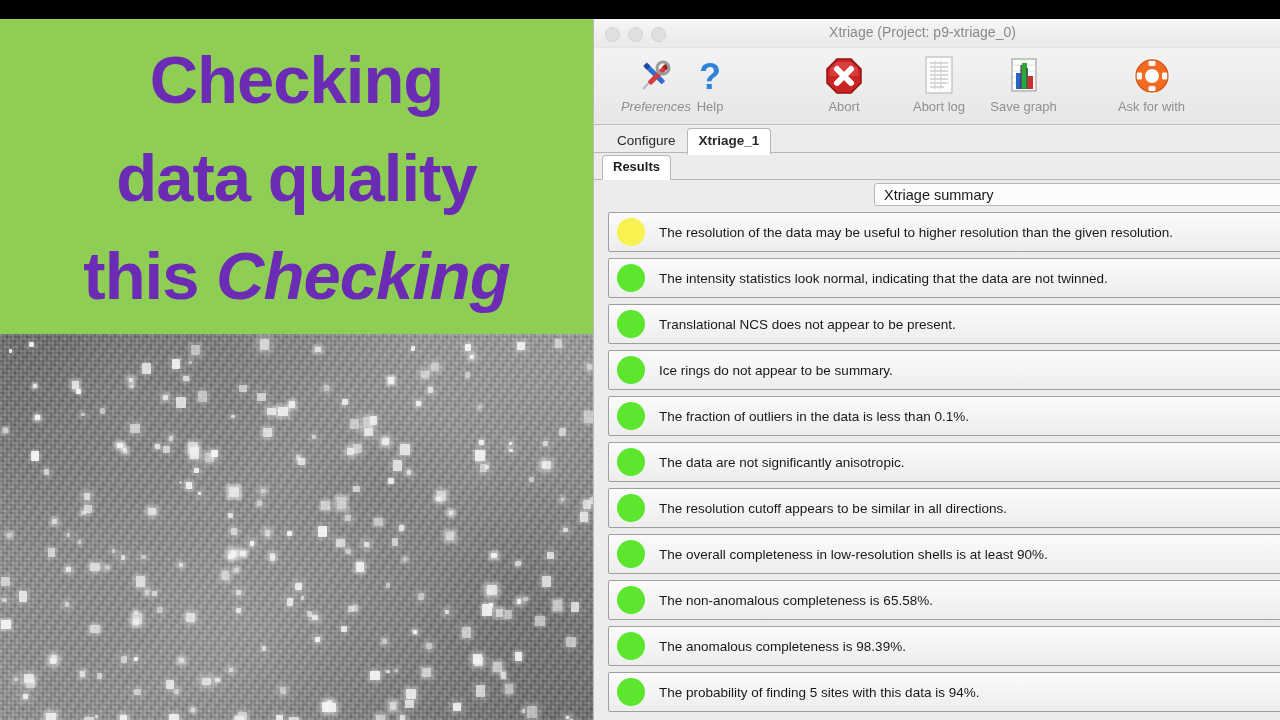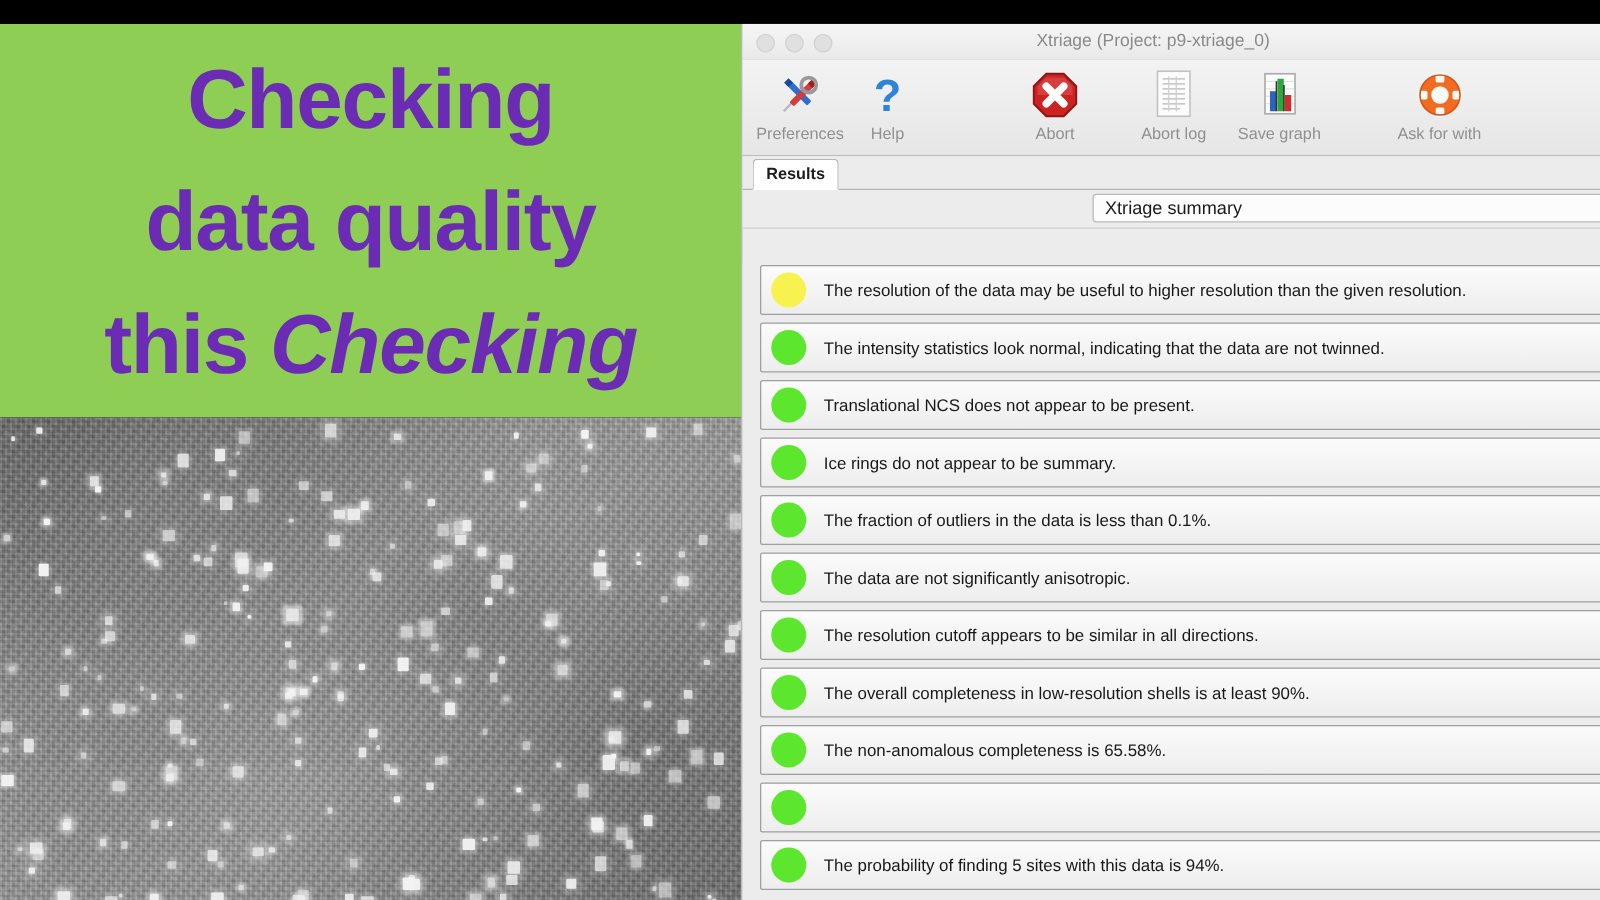--- a/index.html
+++ b/index.html
@@ -571,21 +571,21 @@
       <div id="traffic-lights">
         <div class="light"></div>
         <div class="light"></div>
         <div class="light"></div>
       </div>
       <div id="window-title">Xtriage (Project: p9-xtriage_0)</div>
     </div>
 
     <div id="toolbar">
 
-      <div class="tb-item" style="left:0;">
+      <div class="tb-item" style="left:16px;font-style:italic;">
         <div class="tb-icon">
           <svg width="40" height="40" viewBox="0 0 40 40">
             <line x1="7" y1="33" x2="30" y2="9" stroke="#b9b9b9" stroke-width="2"></line>
             <g transform="rotate(-45 20 20)">
               <rect x="18" y="6" width="5" height="24" fill="#2f6fd0" rx="1"></rect>
               <rect x="18" y="4" width="5" height="5" fill="#1a4a99"></rect>
             </g>
             <g transform="rotate(45 20 20)">
               <rect x="18" y="6" width="5" height="24" fill="#d13c3c" rx="1"></rect>
               <rect x="18" y="4" width="5" height="5" fill="#9e1f1f"></rect>
@@ -671,20 +671,23 @@
               <rect x="31" y="17.5" width="8" height="7" rx="1.5"></rect>
             </g>
             <circle cx="21" cy="21" r="16" fill="none" stroke="#d4571a" stroke-width="1.3"></circle>
           </svg>
         </div>
         <div class="tb-label">Ask for with</div>
       </div>
 
     </div>
 
+    <div id="tabbar">
+      <span class="tab">Configure</span><span class="tab active">Xtriage_1</span>
+    </div>
 
     <div id="subtabbar">
       <span class="subtab">Results</span>
     </div>
 
     <div id="selector-strip">
       <div id="summary-select">Xtriage summary</div>
     </div>
 
     <div id="results-list">
@@ -719,20 +722,21 @@
         <div class="result-row">
           <div class="status-dot" style="background: rgb(92, 231, 46);"></div>
           <div class="result-text">The overall completeness in low-resolution shells is at least 90%.</div>
         </div>
         <div class="result-row">
           <div class="status-dot" style="background: rgb(92, 231, 46);"></div>
           <div class="result-text">The non-anomalous completeness is 65.58%.</div>
         </div>
         <div class="result-row">
           <div class="status-dot" style="background: rgb(92, 231, 46);"></div>
+          <div class="result-text">The anomalous completeness is 98.39%.</div>
         </div>
         <div class="result-row">
           <div class="status-dot" style="background: rgb(92, 231, 46);"></div>
           <div class="result-text">The probability of finding 5 sites with this data is 94%.</div>
         </div>
       </div>
 
   </div>
 
   <div id="top-bar"></div>

